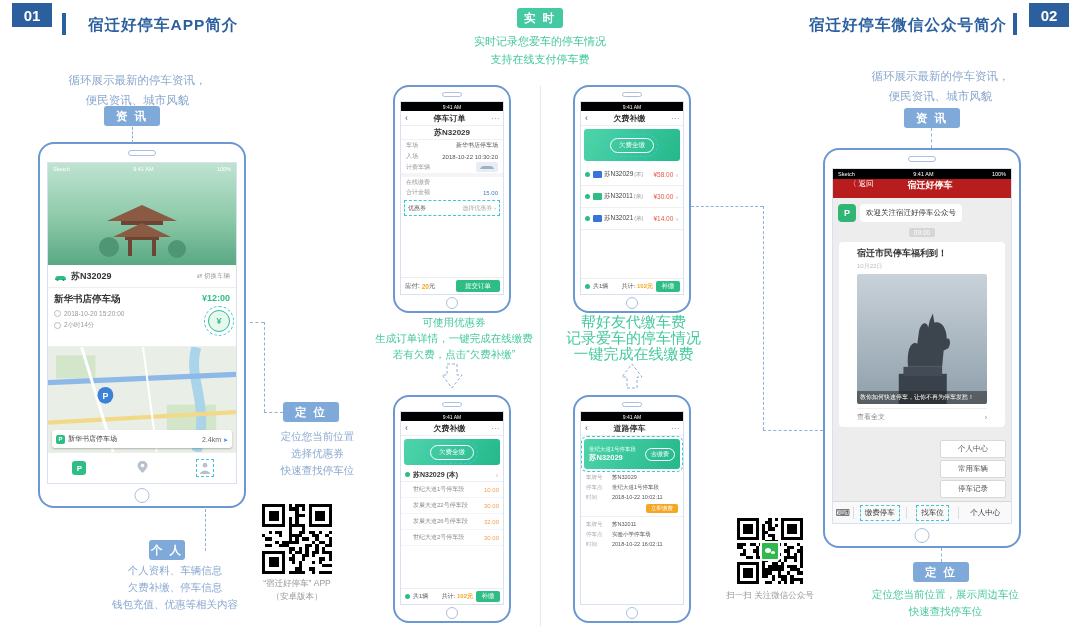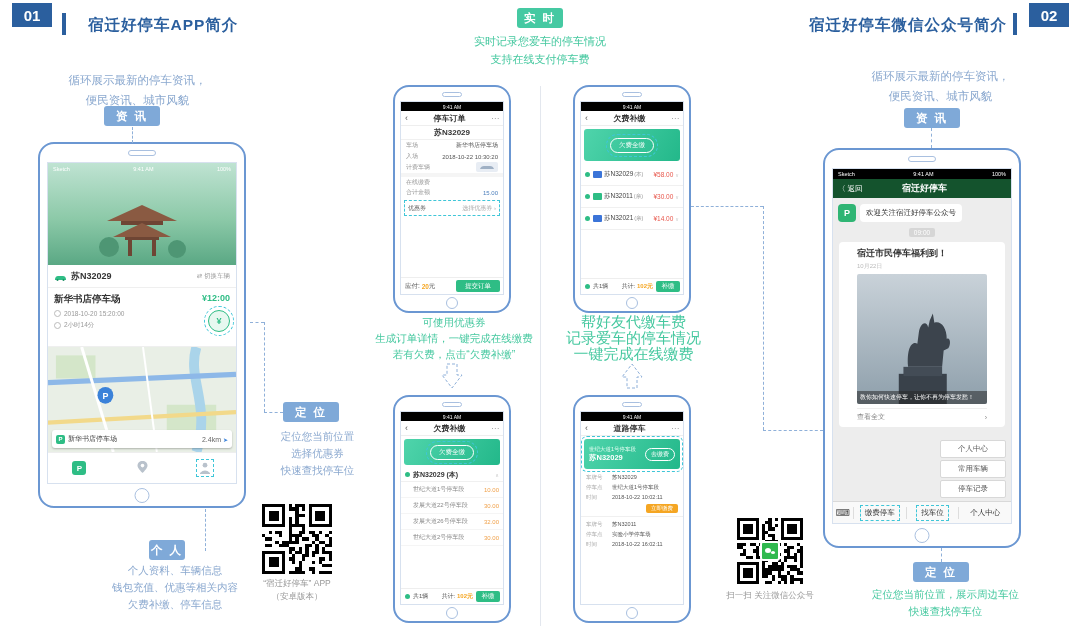--- a/index.html
+++ b/index.html
@@ -99,21 +99,21 @@
   .drow{height:10px;display:flex;align-items:center;padding:0 5px;font-size:5.5px;flex:none;}
   .drow .lb{width:26px;color:#aaa;flex:none;}
   .drow .vl{color:#555;}
   .dbtnrow{height:12px;display:flex;align-items:center;justify-content:flex-end;padding:0 5px;flex:none;}
   .obtn{background:#f5a623;color:#fff;font-size:5.5px;padding:1px 5px;border-radius:2px;}
   .dsep{height:1px;background:#f0f0f0;margin:2px 0;flex:none;}
   
   .rstatus{height:10px;background:#000;color:#fff;font-size:5.5px;display:flex;align-items:center;
            padding:0 5px;flex:none;}
   .rstatus .mid{flex:1;text-align:center;}
-  .rnav{height:19px;background:#14532d;display:flex;align-items:center;flex:none;}
+  .rnav{height:19px;background:#b91c1c;display:flex;flex:none;padding-left:11px;}
   .rnav .bk{font-size:7.5px;color:#fff;padding-left:5px;width:30px;}
   .rnav .tt{flex:1;text-align:center;font-size:9px;font-weight:bold;color:#fff;}
   .rbody{position:relative;flex:1;background:#ededed;display:flex;flex-direction:column;}
   .msgrow{display:flex;margin:6px 5px 0;}
   .avatar{width:18px;height:18px;background:#2fb574;border-radius:4px;color:#fff;font-size:9px;font-weight:bold;
           display:flex;align-items:center;justify-content:center;flex:none;}
   .bubble{margin-left:4px;background:#fff;border-radius:4px;padding:4px 6px;font-size:7.5px;color:#333;}
   .timepill{align-self:center;background:#d6d6d6;color:#fff;font-size:6.5px;padding:1px 5px;border-radius:2px;margin-top:6px;}
   .artcard{margin:5px 6px 0;background:#fff;border-radius:4px;padding:5px 18px;}
   .arttitle{font-size:9px;font-weight:bold;color:#333;}
@@ -167,22 +167,22 @@
   <div class="badge blue" style="left:104px;top:106px;width:56px;">资 讯</div>
   <div class="badge blue" style="left:283px;top:402px;width:56px;">定 位</div>
   <div class="txt blue-t" style="left:250px;top:428px;width:135px;font-size:10.5px;line-height:17px;">
     <div>定位您当前位置</div>
     <div>选择优惠券</div>
     <div>快速查找停车位</div>
   </div>
   <div class="badge blue" style="left:149px;top:540px;width:36px;">个 人</div>
   <div class="txt blue-t" style="left:85px;top:562px;width:180px;font-size:10.5px;line-height:17px;">
     <div>个人资料、车辆信息</div>
+    <div>欠费补缴、停车信息</div>
     <div>钱包充值、优惠等相关内容</div>
-    <div>欠费补缴、停车信息</div>
   </div>
 
   <div class="phone phone-lg" style="left:38px;top:142px;width:208px;height:366px;">
     <div class="slot"></div>
     <div class="homebtn"></div>
     <div class="screen">
       <div class="hero">
         <div class="statusbar">
           <span>Sketch</span>
           <span class="mid">9:41 AM</span>

